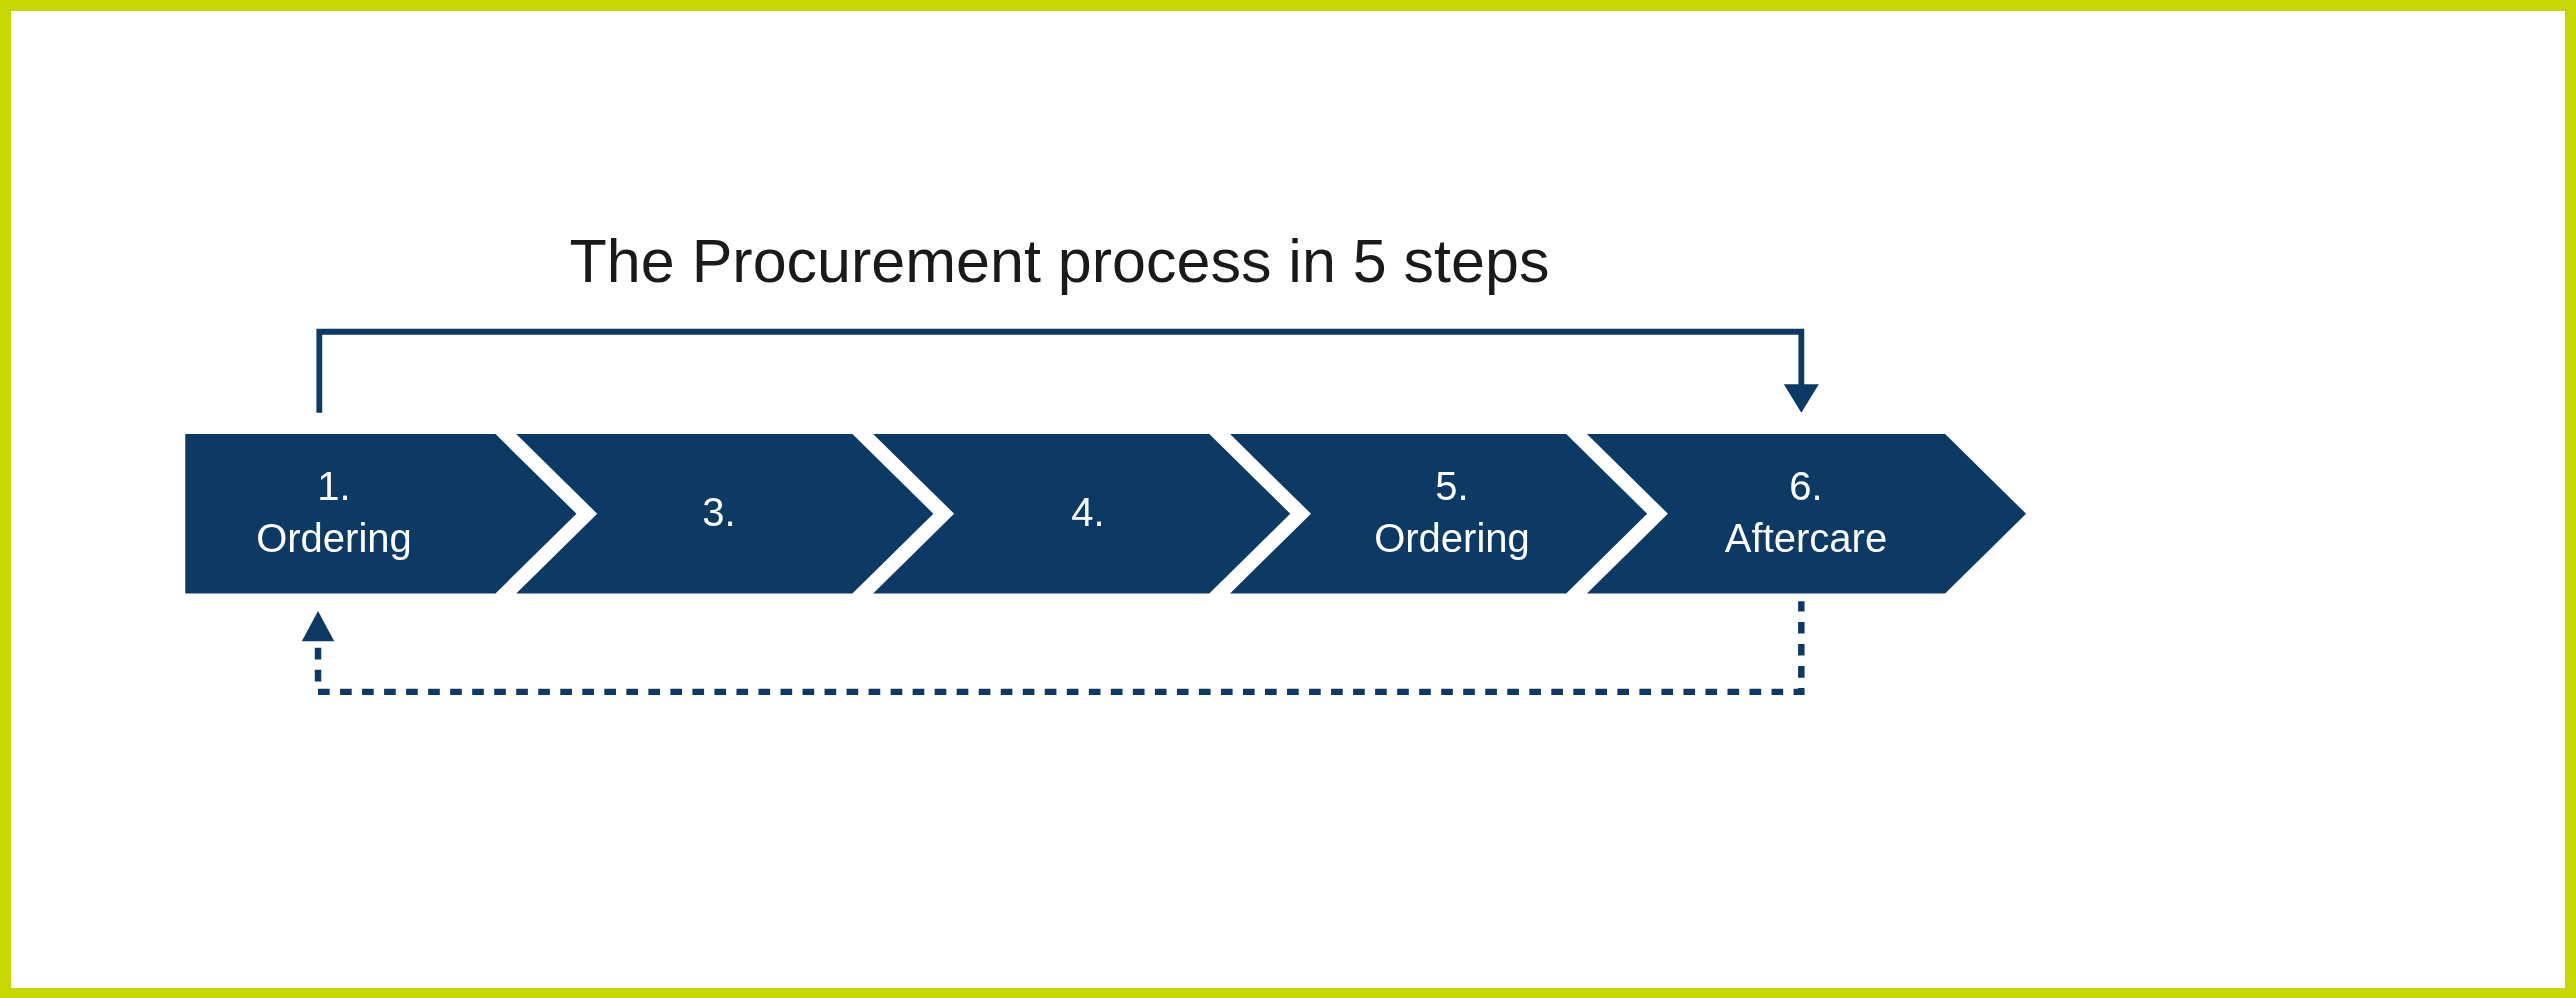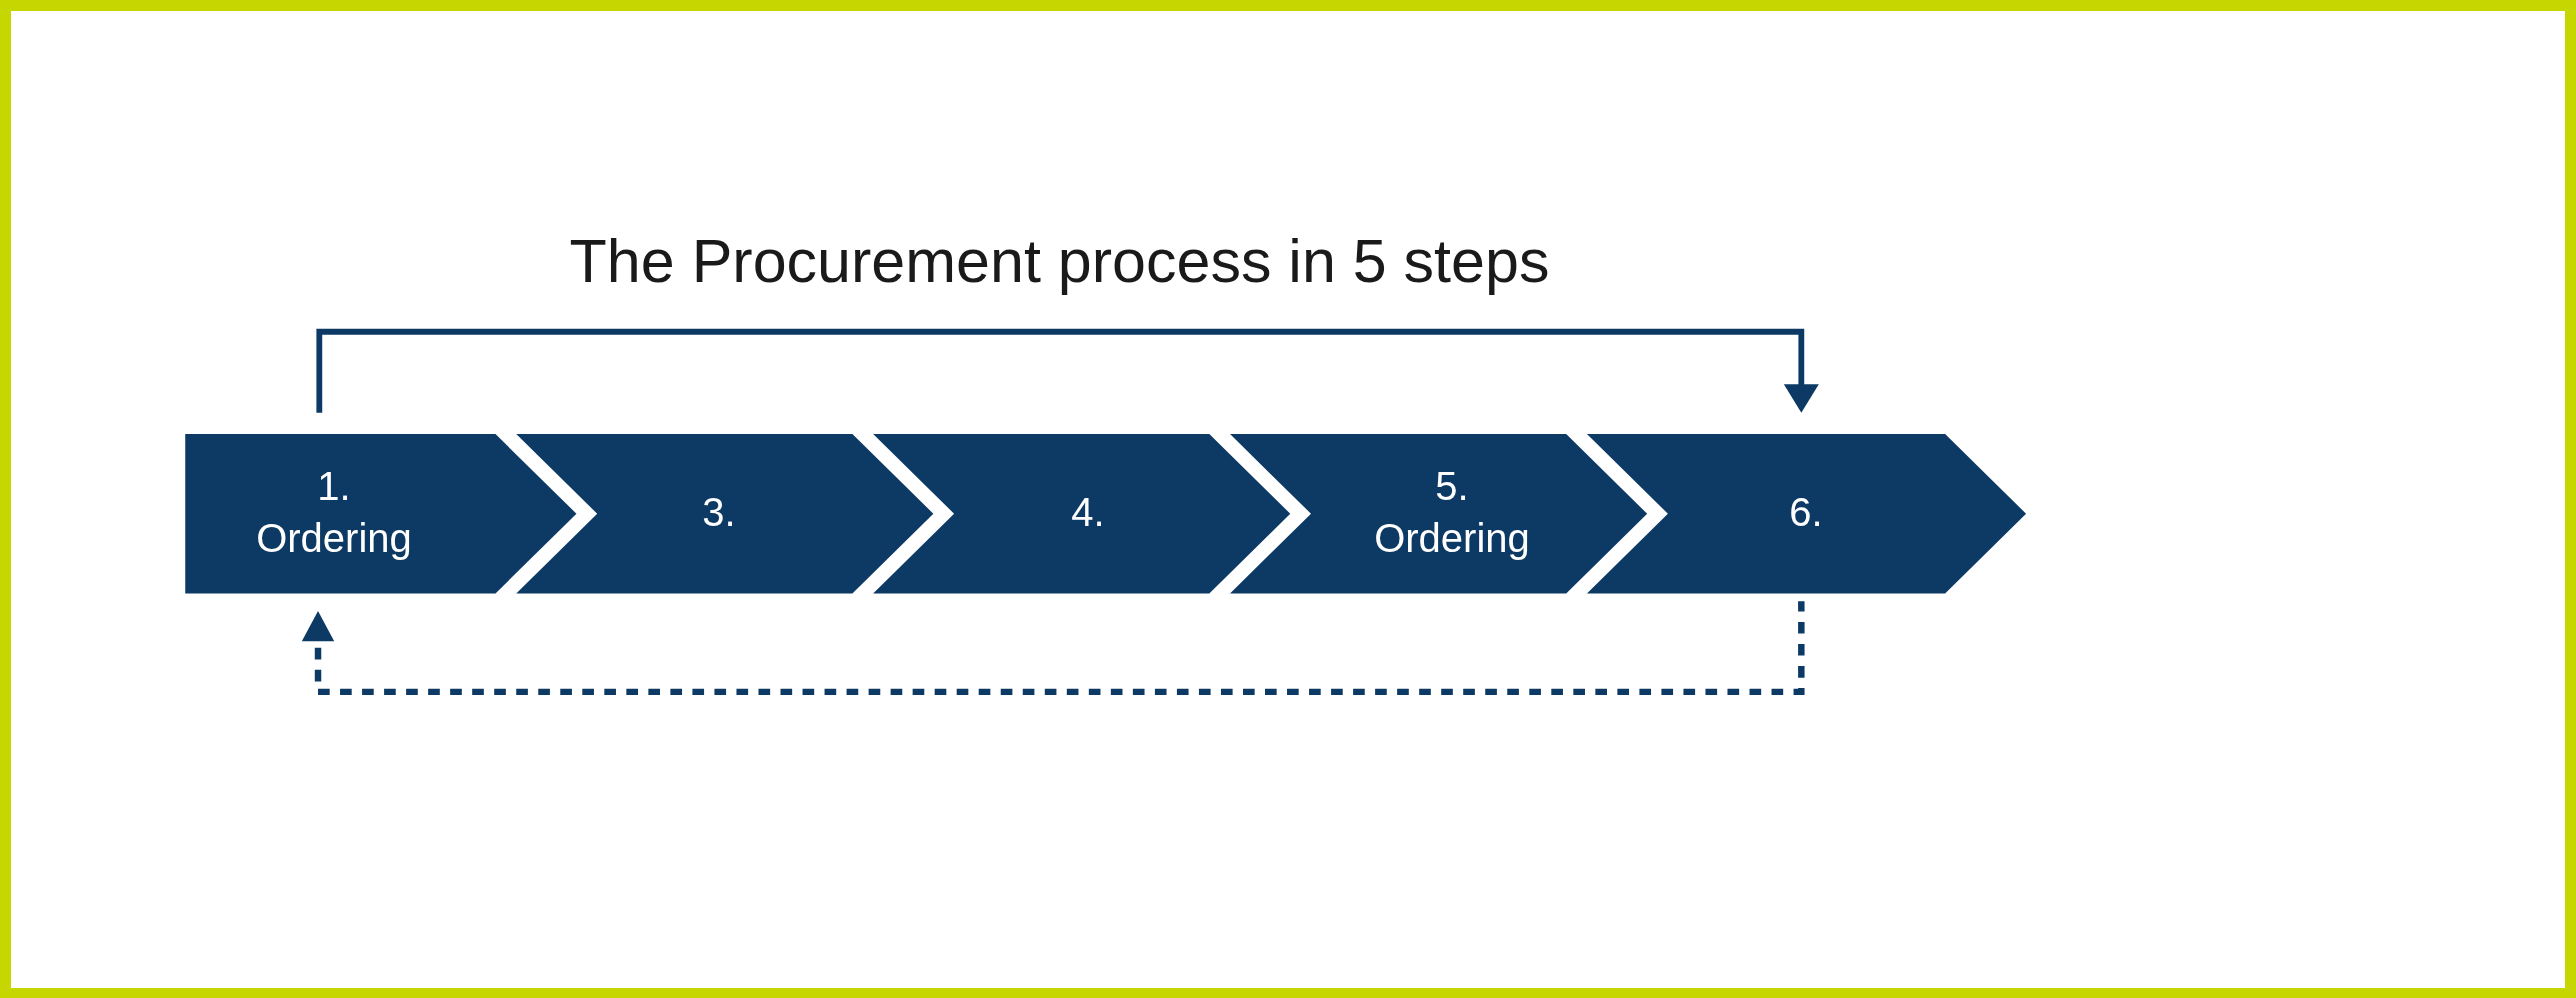--- a/index.html
+++ b/index.html
@@ -80,16 +80,17 @@
   </div>
   <div class="step-label" style="left:1077px; top:501px;">
     <span>4.</span>
   </div>
   <div class="step-label" style="left:1441px; top:501px;">
     <span>5.</span>
     <span>Ordering</span>
   </div>
   <div class="step-label" style="left:1795px; top:501px;">
     <span>6.</span>
+    <span>Aftercare</span>
   </div>
 
 </div>
 
 
 </body></html>

